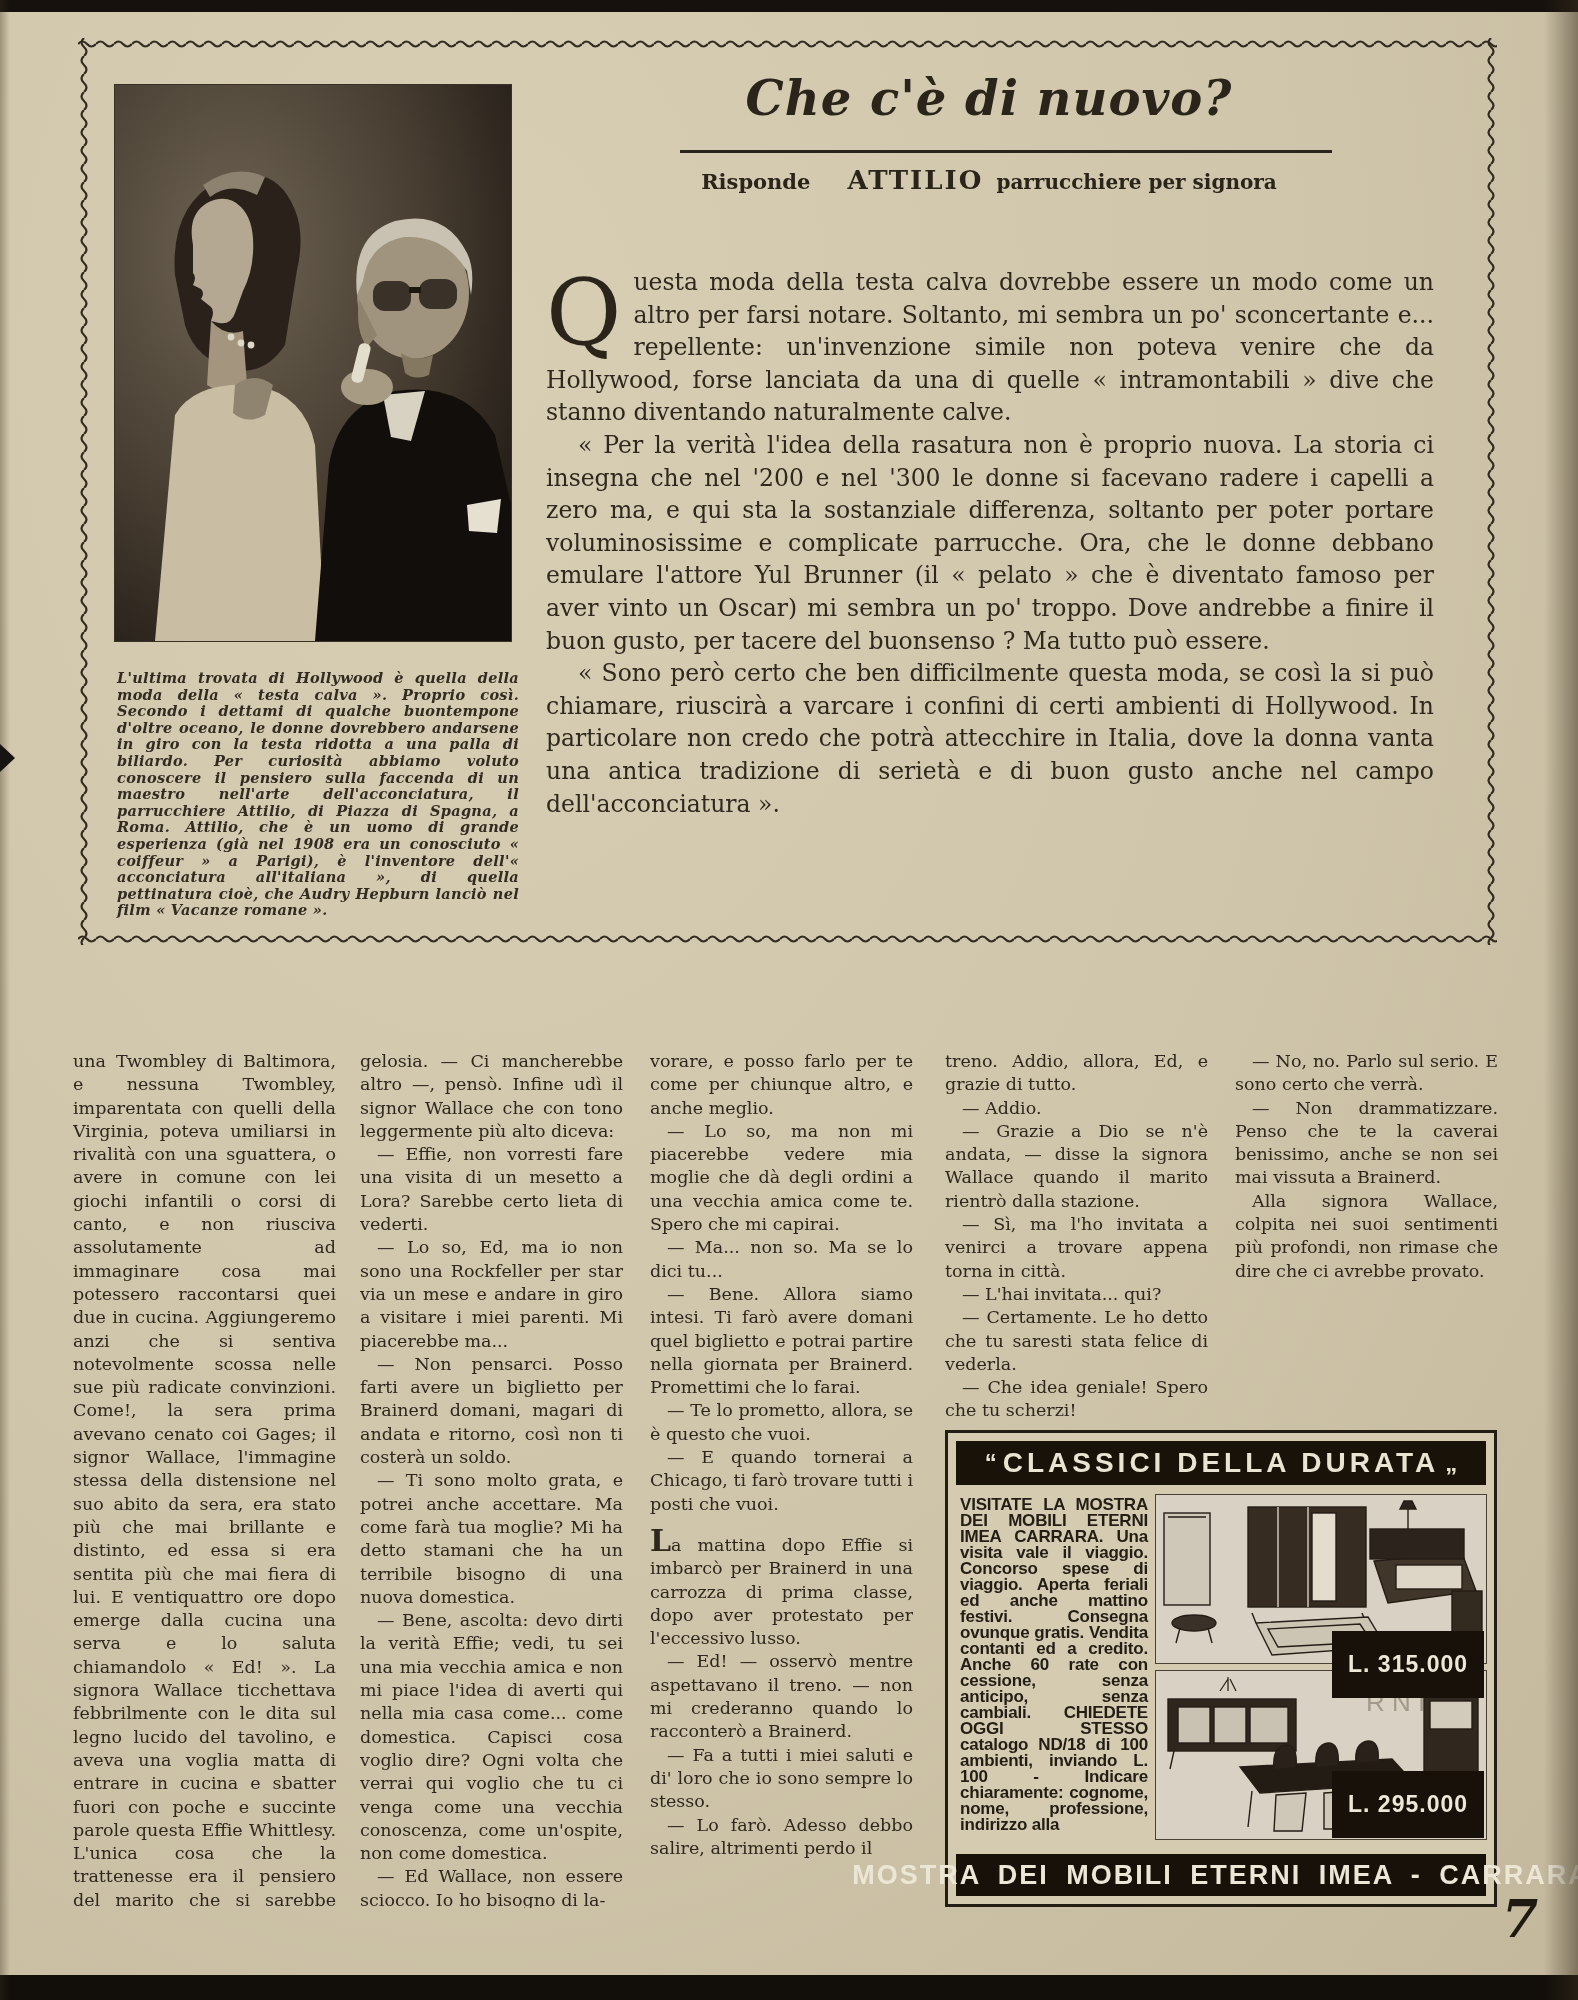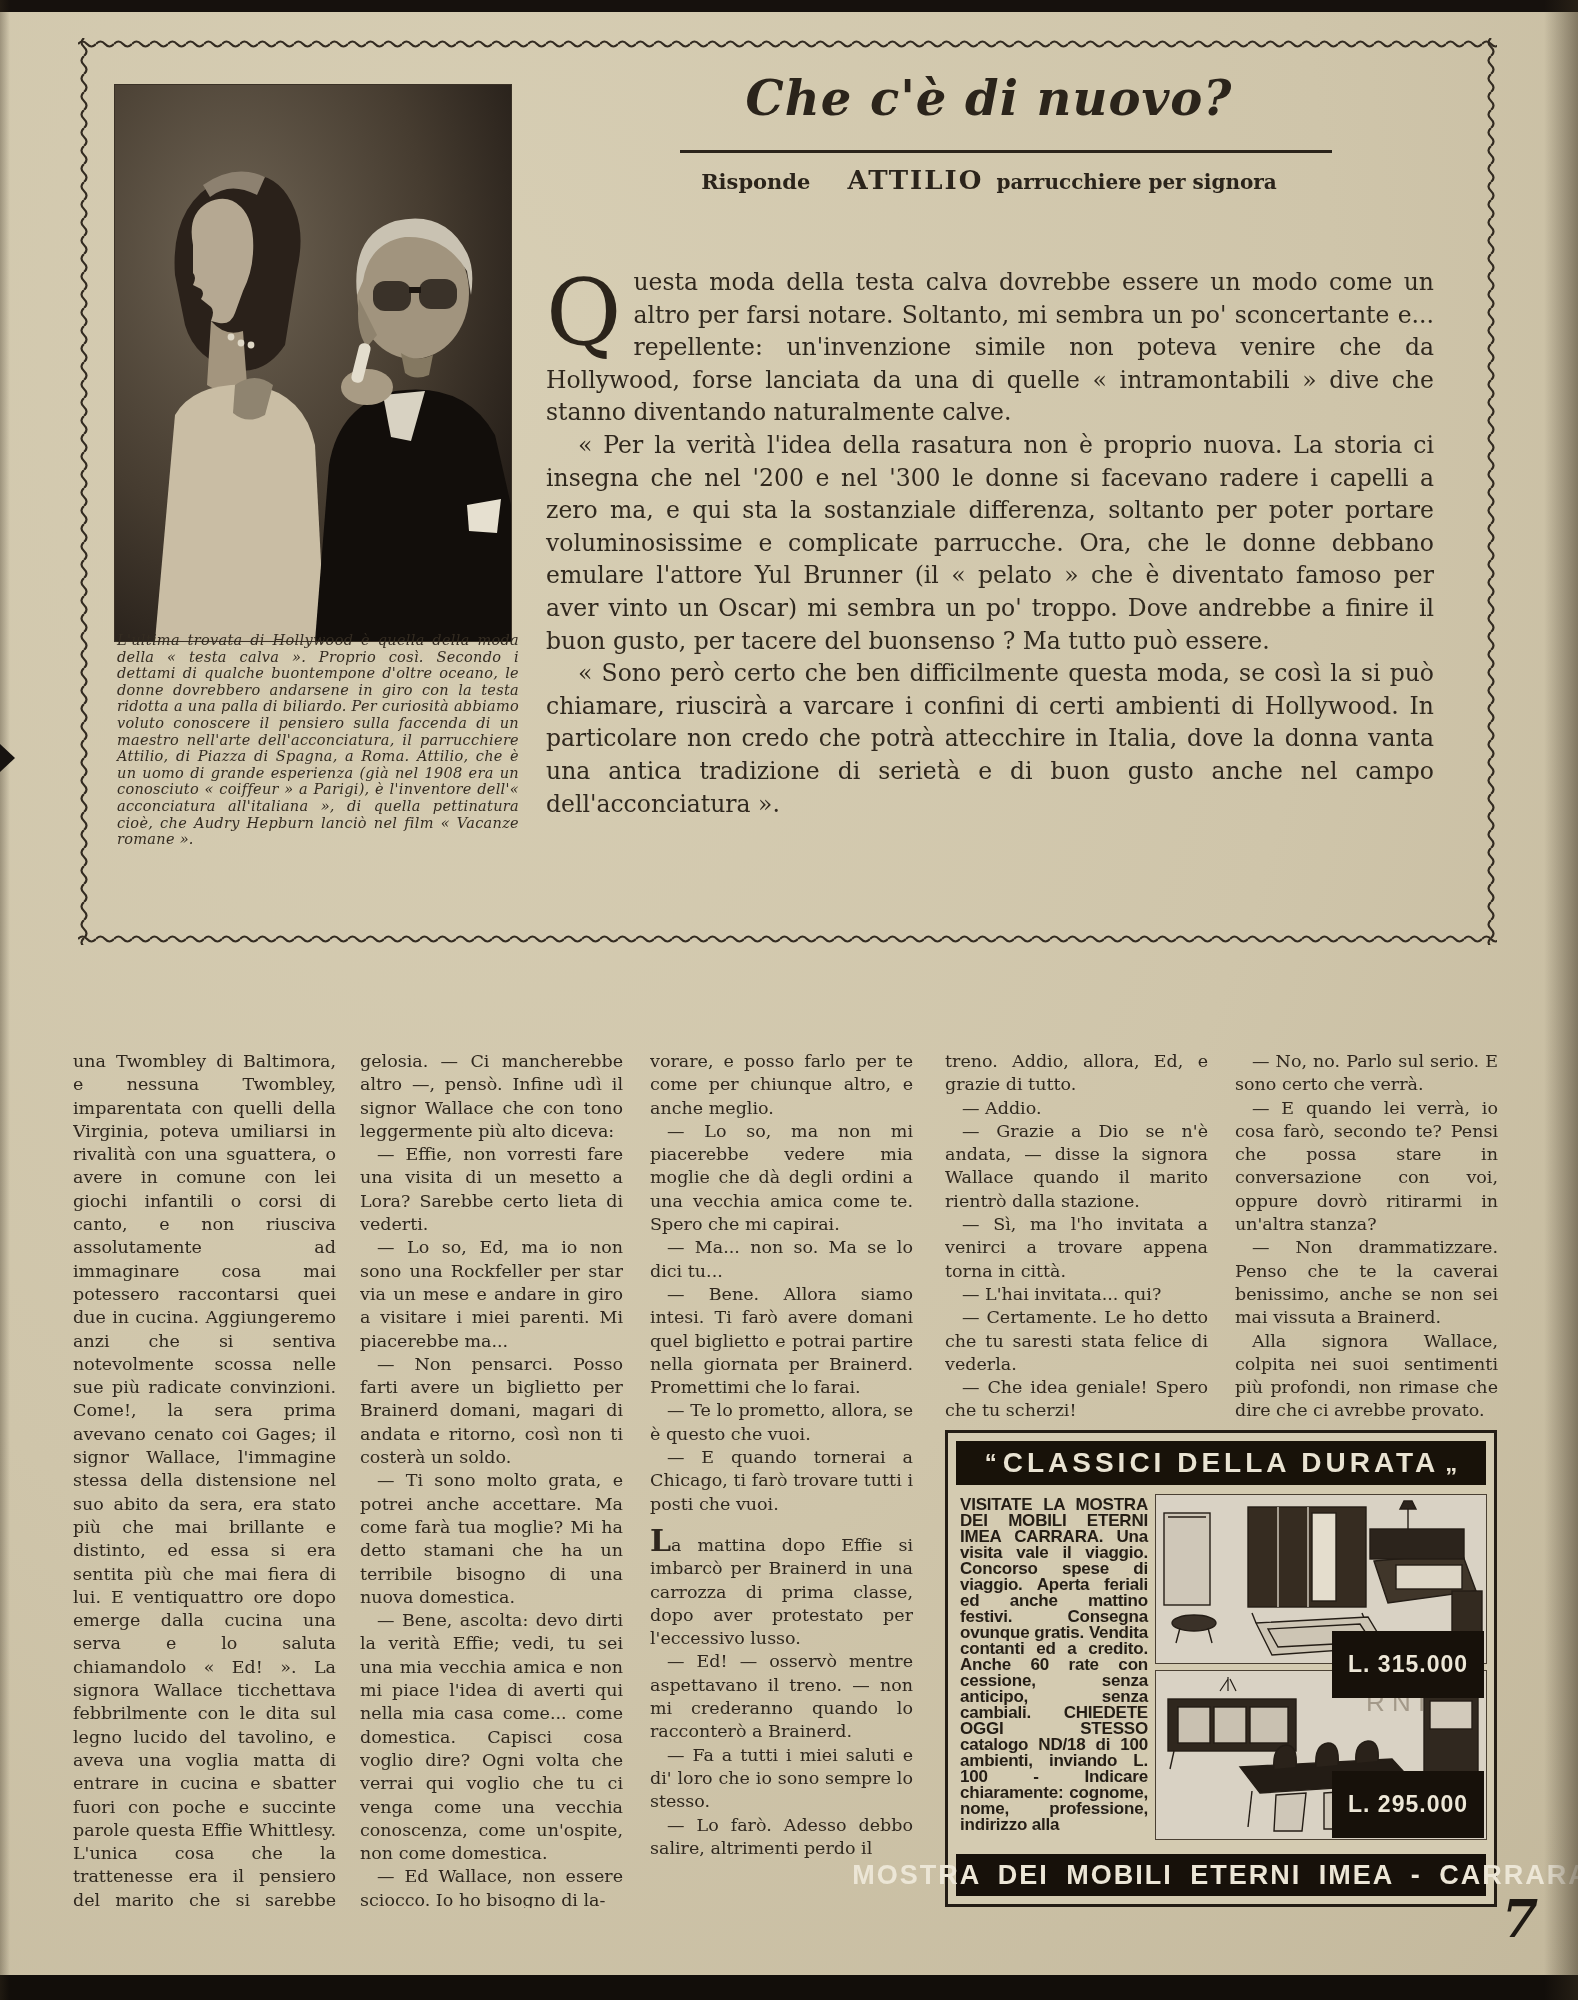--- a/index.html
+++ b/index.html
@@ -18,22 +18,22 @@
   
   .feature-box{position:absolute;left:78px;top:38px;width:1419px;height:907px;}
   .wave{position:absolute;}
   .wave.top{left:0;top:0;}
   .wave.bottom{left:0;bottom:0;}
   .wave.left{left:0;top:0;}
   .wave.right{right:0;top:0;}
 
   .photo{position:absolute;left:115px;top:85px;width:396px;height:556px;
     box-shadow:0 0 0 1px #3a3126;background:#241d17;}
-  .caption{position:absolute;left:117px;top:632px;width:402px;
-    font-style:italic;font-size:14.5px;line-height:16.6px;text-align:justify;letter-spacing:.3px;color:#332b21;}
+  .caption{position:absolute;left:117px;top:670px;width:402px;
+    font-style:italic;font-size:14.5px;line-height:16.6px;text-align:justify;letter-spacing:.3px;color:#332b21;font-weight:bold;}
 
   .headline{position:absolute;left:545px;top:70px;width:888px;text-align:center;
     font-size:48px;font-weight:bold;font-style:italic;letter-spacing:1px;color:#2b241b;}
   .headline-rule{position:absolute;left:680px;top:150px;width:652px;height:3px;background:#2b241b;}
   .byline{position:absolute;left:545px;top:165px;width:888px;text-align:center;color:#2b241b;}
   .byline .b1{font-weight:bold;font-size:21px;}
   .byline .b2{font-weight:bold;font-size:26px;letter-spacing:2px;padding:0 8px;margin-left:24px;}
   .byline .b3{font-weight:bold;font-size:20px;}
 
   .article{position:absolute;left:546px;top:266px;width:888px;
@@ -206,21 +206,20 @@
         <div class="para">treno. Addio, allora, Ed, e grazie di tutto.</div>
         <div class="para ind">— Addio.</div>
         <div class="para ind">— Grazie a Dio se n'è andata, — disse la signora Wallace quando il marito rientrò dalla stazione.</div>
         <div class="para ind">— Sì, ma l'ho invitata a venirci a trovare appena torna in città.</div>
         <div class="para ind">— L'hai invitata... qui?</div>
         <div class="para ind">— Certamente. Le ho detto che tu saresti stata felice di vederla.</div>
         <div class="para ind">— Che idea geniale! Spero che tu scherzi!</div>
       </div>
     <div class="col col5">
         <div class="para ind">— No, no. Parlo sul serio. E sono certo che verrà.</div>
-        <div class="para ind">— E quando lei verrà, io cosa farò, secondo te? Pensi che possa stare in conversazione con voi, oppure dovrò ritirarmi in un'altra stanza?</div>
         <div class="para ind">— Non drammatizzare. Penso che te la caverai benissimo, anche se non sei mai vissuta a Brainerd.</div>
         <div class="para ind">Alla signora Wallace, colpita nei suoi sentimenti più profondi, non rimase che dire che ci avrebbe provato.</div>
       </div>
   </div>
 
   <div class="ad">
     <div class="ad-header">
       <span class="q">“</span>
       <span>CLASSICI DELLA DURATA</span>
       <span class="q">„</span>

